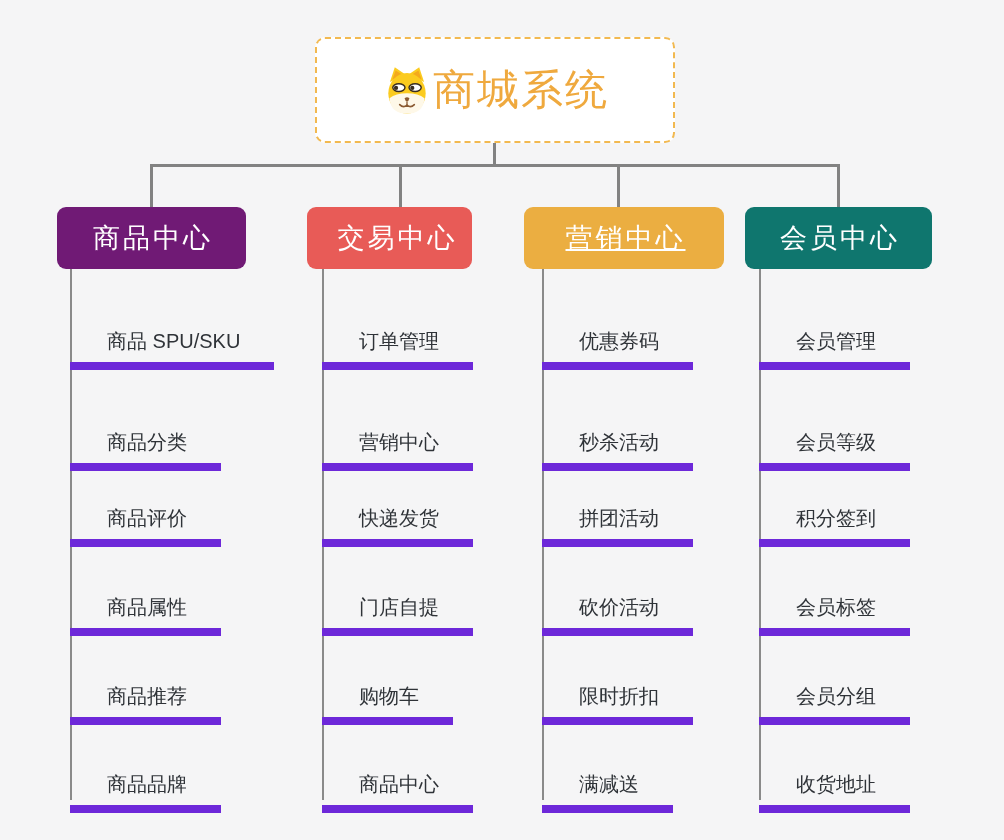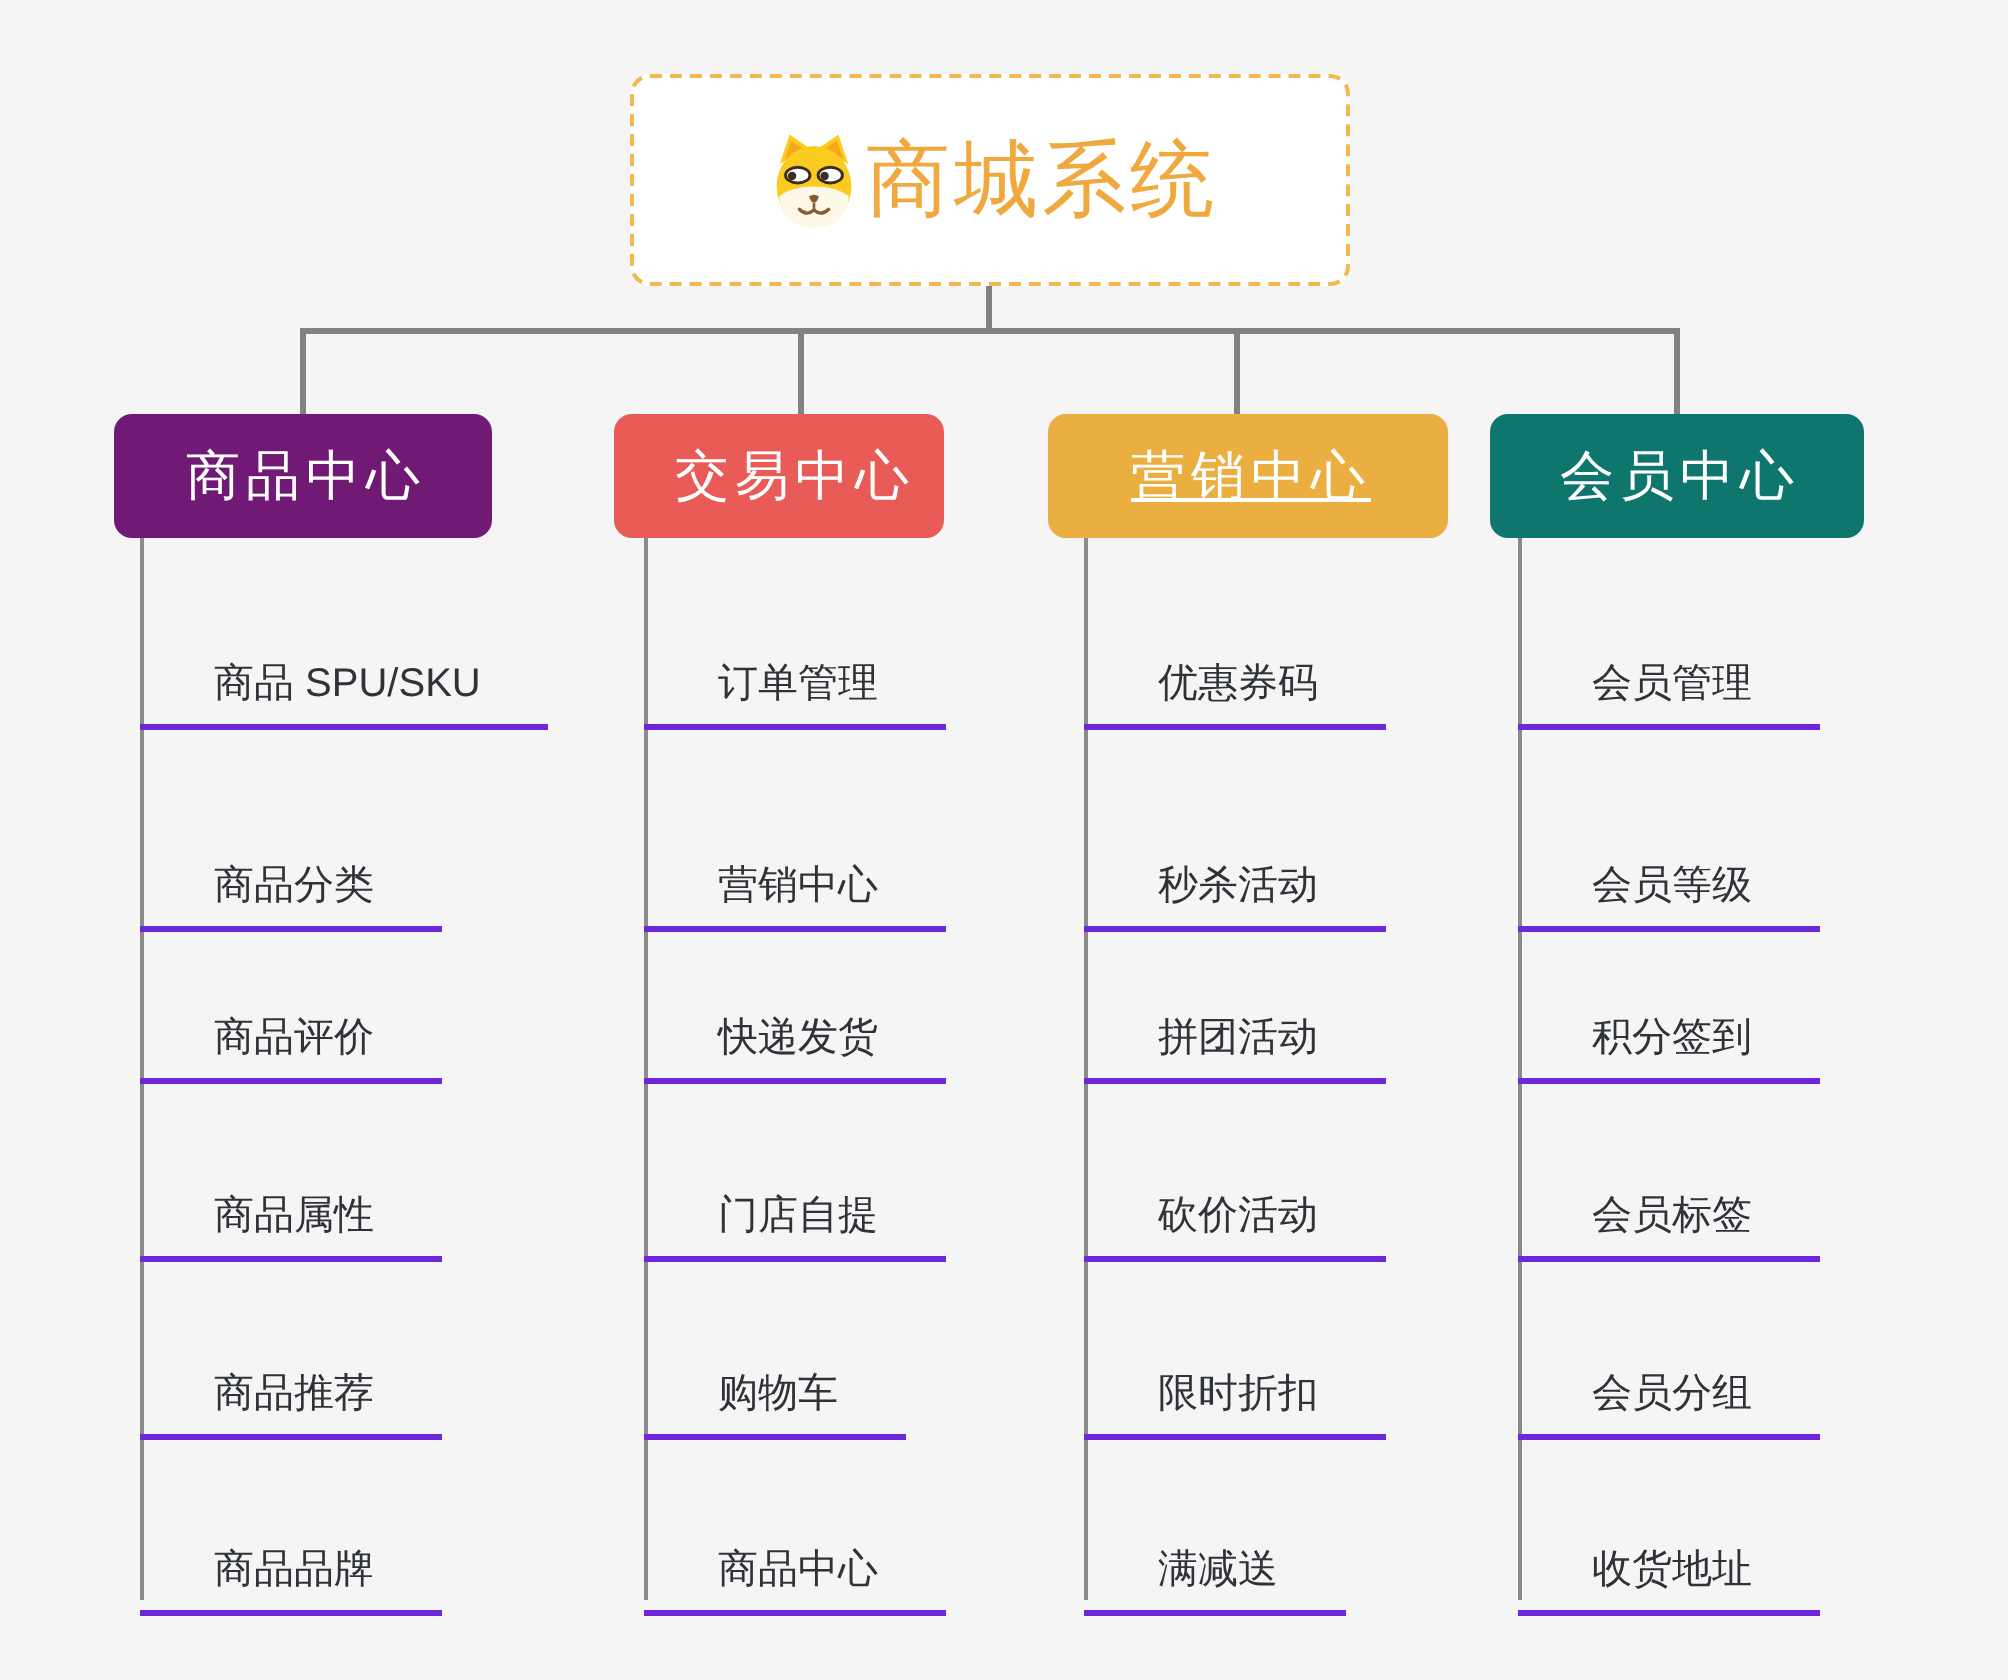--- a/index.html
+++ b/index.html
@@ -42,21 +42,21 @@
   .branch3{left:524px;width:200px;text-decoration:underline;}
   .branch4{left:745px;width:187px;}
 
   
   .col{position:absolute;top:269px;width:2px;}
   .col1{left:70px;} .col2{left:322px;} .col3{left:542px;} .col4{left:759px;}
   .spine{position:absolute;left:0;top:0;width:2px;height:531px;background:#8a8a8a;}
   .item{
     position:absolute;left:0;height:44px;
     padding:0 34px 7px 37px;box-sizing:content-box;
-    border-bottom:3px solid #6d28d9;
+    border-bottom:8px solid #6d28d9;
     display:flex;align-items:flex-end;
     font-size:20px;color:#2f3338;white-space:nowrap;
   }
   .item:nth-of-type(2){top:42px;}
   .item:nth-of-type(3){top:143px;}
   .item:nth-of-type(4){top:219px;}
   .item:nth-of-type(5){top:308px;}
   .item:nth-of-type(6){top:397px;}
   .item:nth-of-type(7){top:485px;}
 </style>

